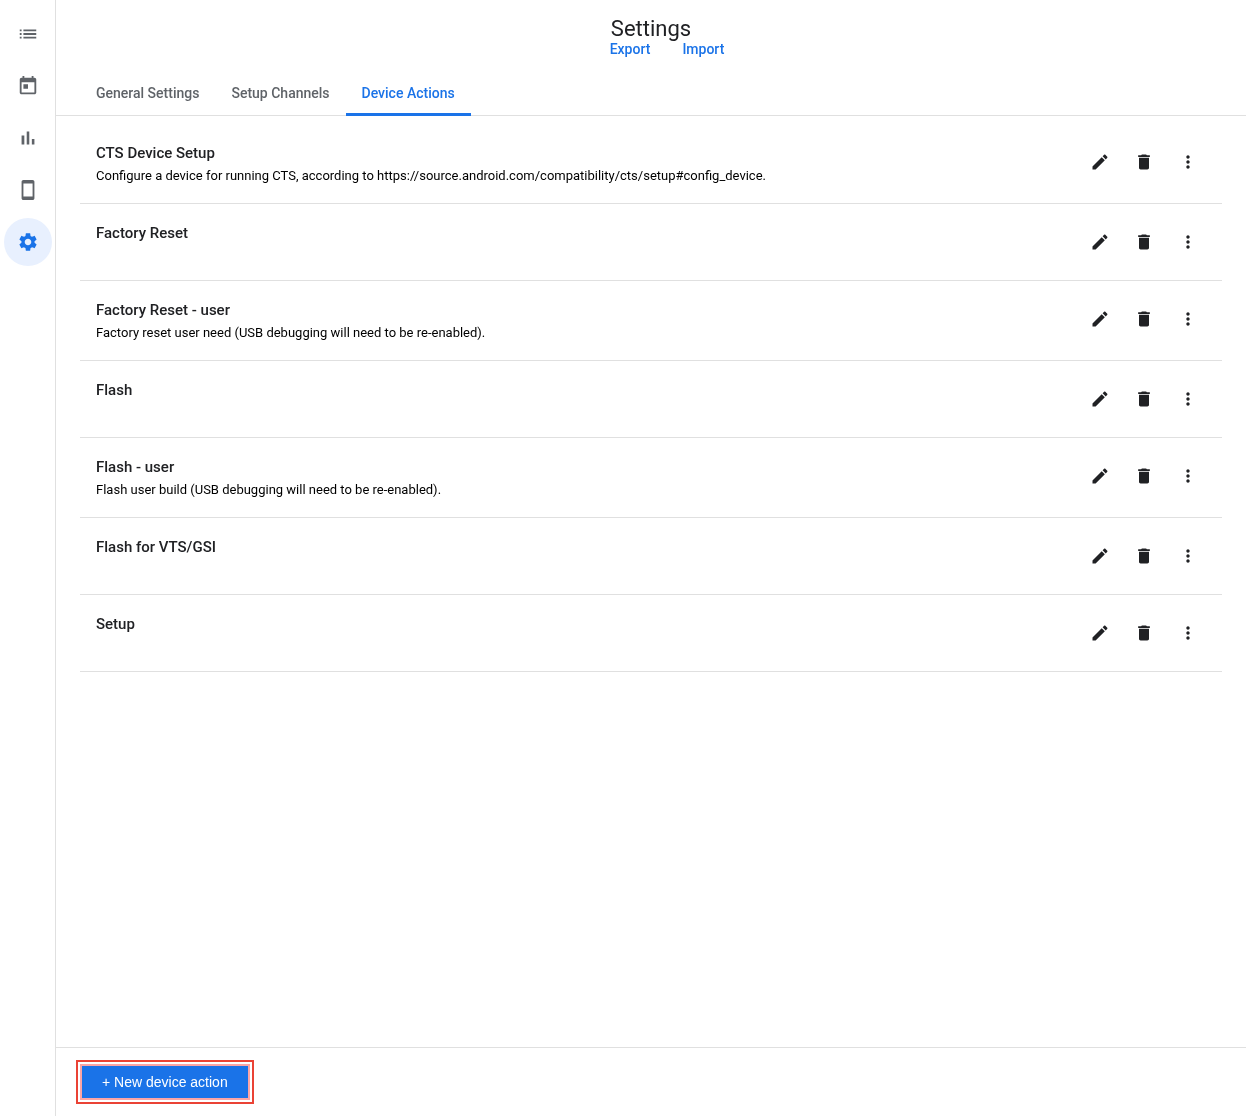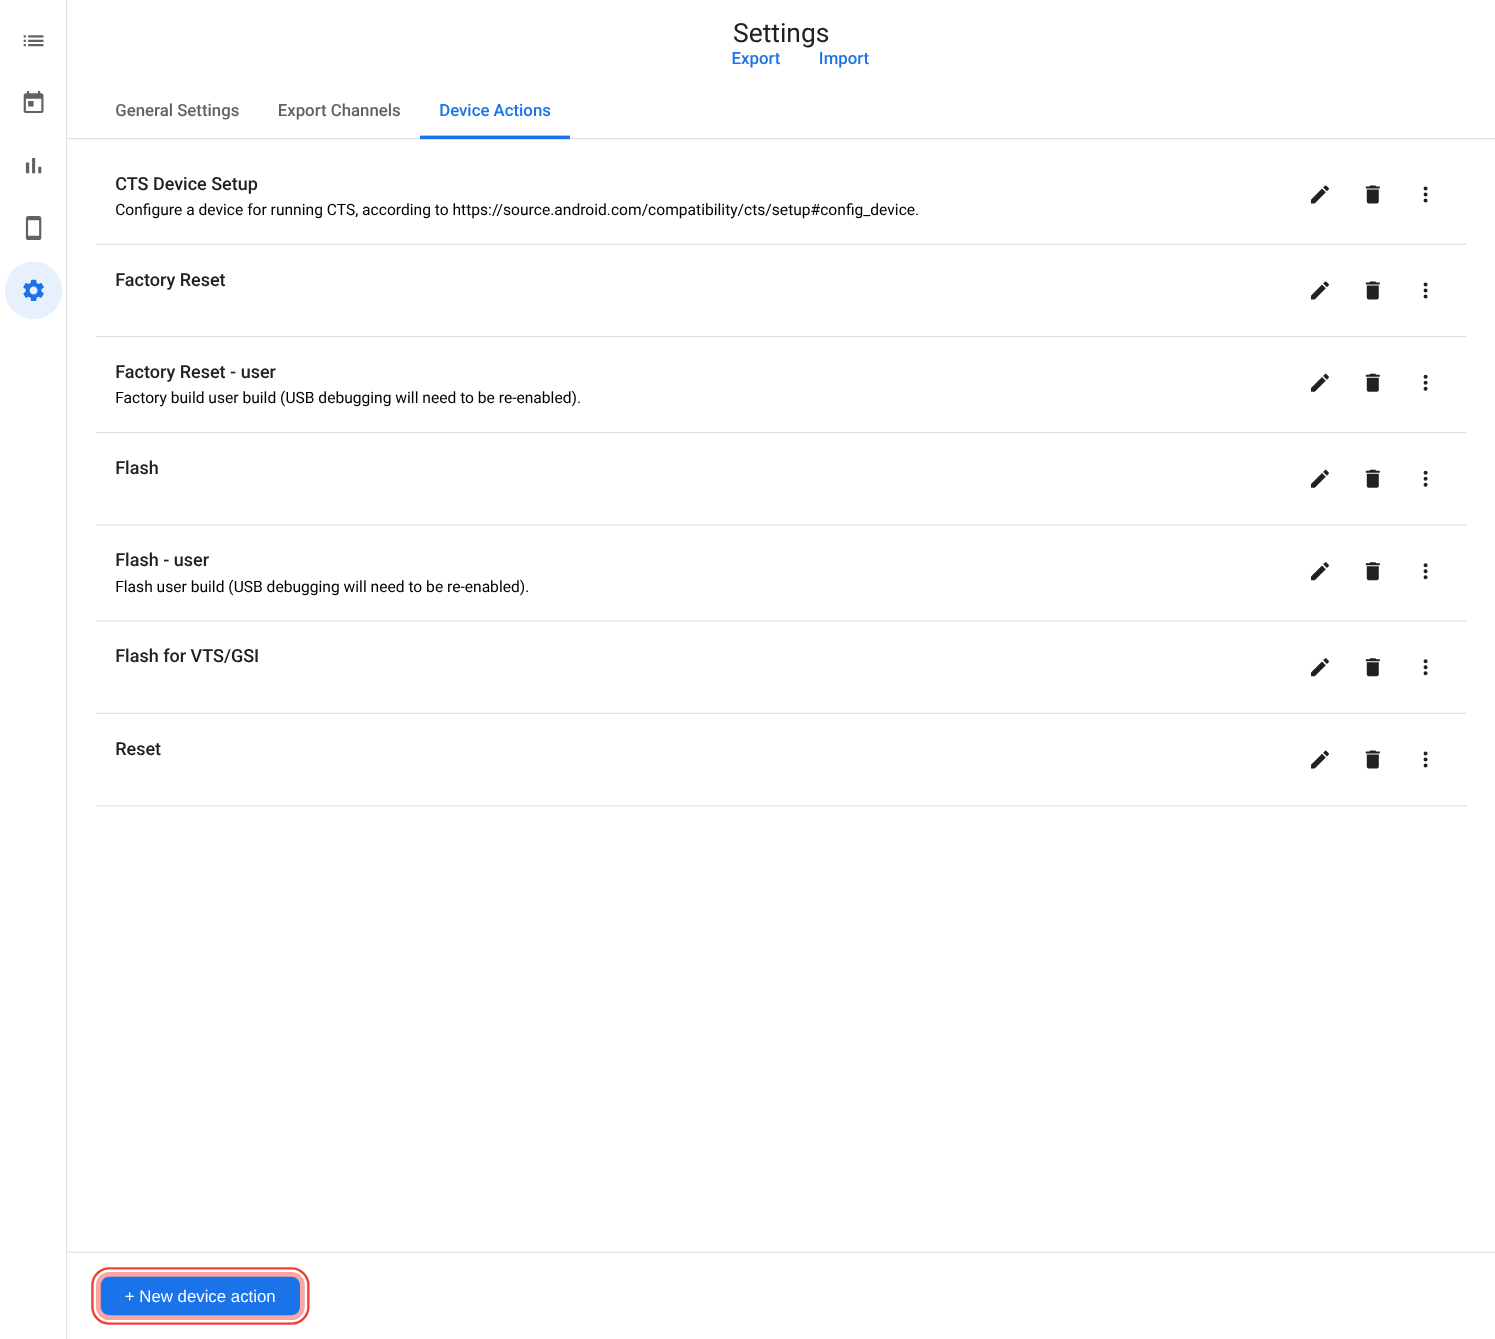--- a/index.html
+++ b/index.html
@@ -159,23 +159,23 @@
 
     
     .bottom-bar {
       padding: 16px 24px;
       border-top: 1px solid #e0e0e0;
       background: #fff;
     }
     .new-action-btn {
       background: #1a73e8;
       color: #fff;
-      border: 4px solid #fca5a5;
+      border: 2px solid #fca5a5;
       padding: 8px 20px;
-      border-radius: 11px;
+      border-radius: 0;
       font-size: 14px;
       font-weight: 500;
       cursor: pointer;
       outline: 2px solid #ea4335;
       outline-offset: 2px;
     }
   </style>
 </head>
 <body>
 
@@ -212,21 +212,21 @@
   <div class="header">
     <h1 class="header-title">Settings</h1>
     <div class="header-actions">
       <a class="header-link">Export</a>
       <a class="header-link">Import</a>
     </div>
   </div>
 
   <div class="tabs">
     <div class="tab">General Settings</div>
-    <div class="tab">Export Channels</div>
+    <div class="tab">Setup Channels</div>
     <div class="tab active">Device Actions</div>
   </div>
 
   <div class="content">
 
   <div class="action-card">
         <div class="action-card-info">
           <div class="action-card-name">CTS Device Setup</div>
           <div class="action-card-desc">Configure a device for running CTS, according to https://source.android.com/compatibility/cts/setup#config_device.</div>
         </div>
@@ -266,21 +266,21 @@
           <button class="icon-btn">
             <svg viewBox="0 0 24 24">
               <path d="M12 8c1.1 0 2-.9 2-2s-.9-2-2-2-2 .9-2 2 .9 2 2 2zm0 2c-1.1 0-2 .9-2 2s.9 2 2 2 2-.9 2-2-.9-2-2-2zm0 6c-1.1 0-2 .9-2 2s.9 2 2 2 2-.9 2-2-.9-2-2-2z"></path>
             </svg>
           </button>
         </div>
       </div>
       <div class="action-card">
         <div class="action-card-info">
           <div class="action-card-name">Factory Reset - user</div>
-          <div class="action-card-desc">Factory build user build (USB debugging will need to be re-enabled).</div>
+          <div class="action-card-desc">Factory reset user need (USB debugging will need to be re-enabled).</div>
         </div>
         <div class="action-card-buttons">
           <button class="icon-btn">
             <svg viewBox="0 0 24 24">
               <path d="M3 17.25V21h3.75L17.81 9.94l-3.75-3.75L3 17.25zM20.71 7.04c.39-.39.39-1.02 0-1.41l-2.34-2.34c-.39-.39-1.02-.39-1.41 0l-1.83 1.83 3.75 3.75 1.83-1.83z"></path>
             </svg>
           </button>
           <button class="icon-btn">
             <svg viewBox="0 0 24 24">
               <path d="M6 19c0 1.1.9 2 2 2h8c1.1 0 2-.9 2-2V7H6v12zM19 4h-3.5l-1-1h-5l-1 1H5v2h14V4z"></path>
@@ -355,21 +355,21 @@
           </button>
           <button class="icon-btn">
             <svg viewBox="0 0 24 24">
               <path d="M12 8c1.1 0 2-.9 2-2s-.9-2-2-2-2 .9-2 2 .9 2 2 2zm0 2c-1.1 0-2 .9-2 2s.9 2 2 2 2-.9 2-2-.9-2-2-2zm0 6c-1.1 0-2 .9-2 2s.9 2 2 2 2-.9 2-2-.9-2-2-2z"></path>
             </svg>
           </button>
         </div>
       </div>
       <div class="action-card">
         <div class="action-card-info">
-          <div class="action-card-name">Reset</div>
+          <div class="action-card-name">Setup</div>
         </div>
         <div class="action-card-buttons">
           <button class="icon-btn">
             <svg viewBox="0 0 24 24">
               <path d="M3 17.25V21h3.75L17.81 9.94l-3.75-3.75L3 17.25zM20.71 7.04c.39-.39.39-1.02 0-1.41l-2.34-2.34c-.39-.39-1.02-.39-1.41 0l-1.83 1.83 3.75 3.75 1.83-1.83z"></path>
             </svg>
           </button>
           <button class="icon-btn">
             <svg viewBox="0 0 24 24">
               <path d="M6 19c0 1.1.9 2 2 2h8c1.1 0 2-.9 2-2V7H6v12zM19 4h-3.5l-1-1h-5l-1 1H5v2h14V4z"></path>

